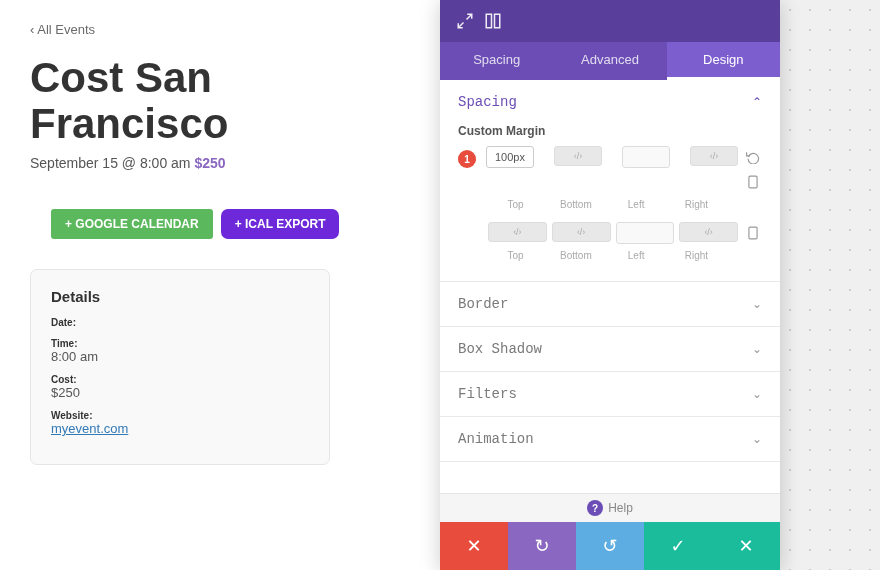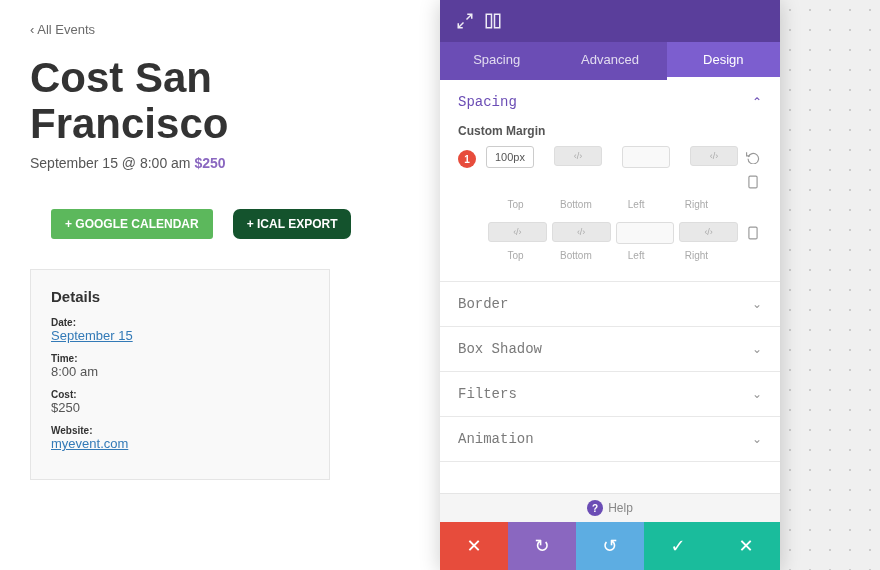--- a/index.html
+++ b/index.html
@@ -47,53 +47,53 @@
       color: #555;
       margin-bottom: 38px;
     }
     .event-meta .price {
       color: #8a67c0;
       font-weight: 600;
     }
 
     .btn-group {
       display: flex;
-      gap: 20px;
+      gap: 8px;
       margin-bottom: 30px;
       padding-left: 21px;
     }
 
     .btn-calendar {
       background: #5cb85c;
       color: #fff;
       border: none;
       padding: 8px 14px;
       font-size: 12px;
       font-weight: 600;
       border-radius: 3px;
       cursor: pointer;
       text-transform: uppercase;
     }
 
     .btn-ical {
-      background: #14532d;
+      background: #6d28d9;
       color: #fff;
       border: none;
       padding: 8px 14px;
       font-size: 12px;
       font-weight: 600;
       border-radius: 7px;
       cursor: pointer;
       text-transform: uppercase;
     }
 
     .details-box {
       background: #f9f9f9;
       border: 1px solid #e5e5e5;
-      border-radius: 0;
+      border-radius: 7px;
       padding: 18px 20px;
       width: 300px;
     }
 
     .details-title {
       font-weight: 700;
       font-size: 15px;
       color: #333;
       margin-bottom: 12px;
     }
@@ -362,23 +362,20 @@
   <div class="btn-group">
     <button class="btn-calendar">+ GOOGLE CALENDAR</button>
     <button class="btn-ical">+ ICAL EXPORT</button>
   </div>
 
   <div class="details-box">
     <div class="details-title">Details</div>
 
     <div class="detail-row">
       <div class="detail-label">Date:</div>
-      <div class="detail-value">
-        <span class="link-blue">September 15</span>
-      </div>
     </div>
 
     <div class="detail-row">
       <div class="detail-label">Time:</div>
       <div class="detail-value">8:00 am</div>
     </div>
 
     <div class="detail-row">
       <div class="detail-label">Cost:</div>
       <div class="detail-value">$250</div>

